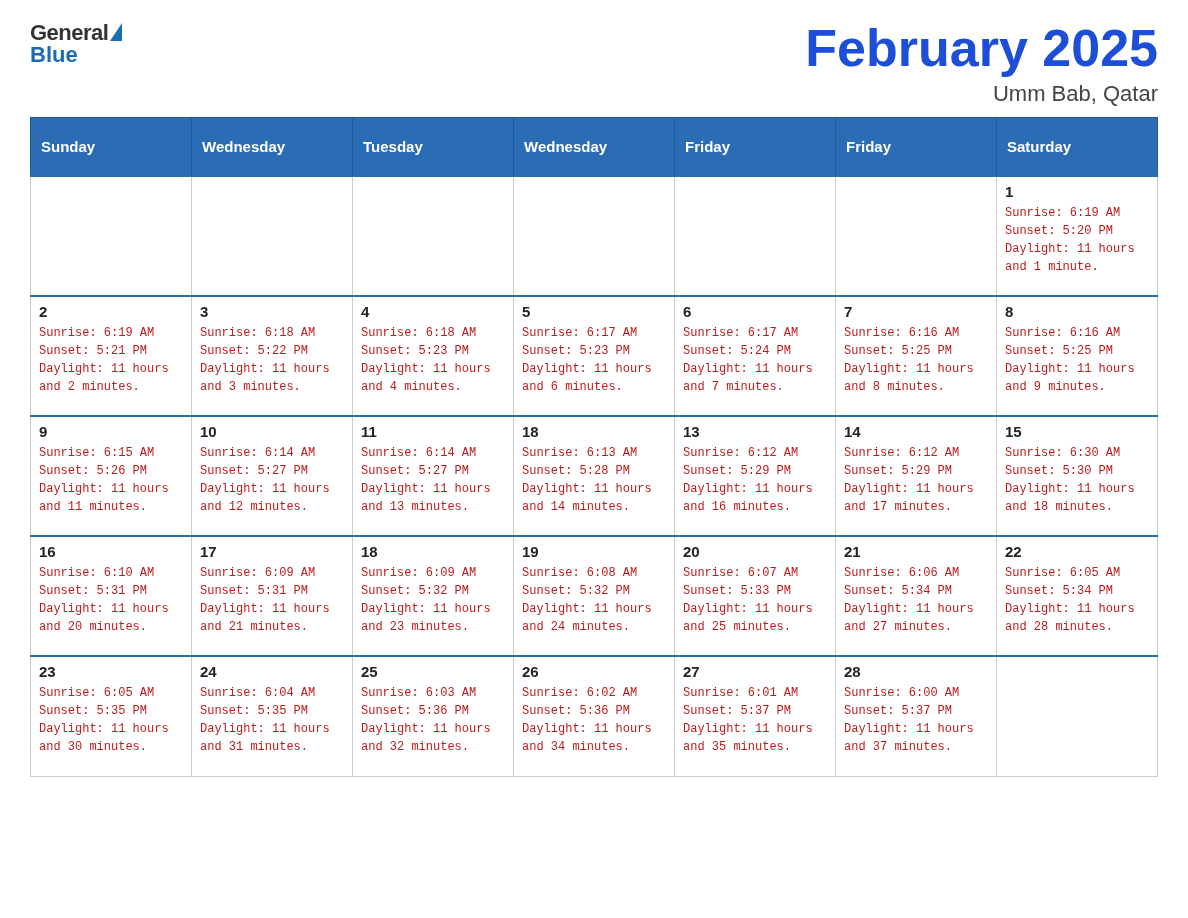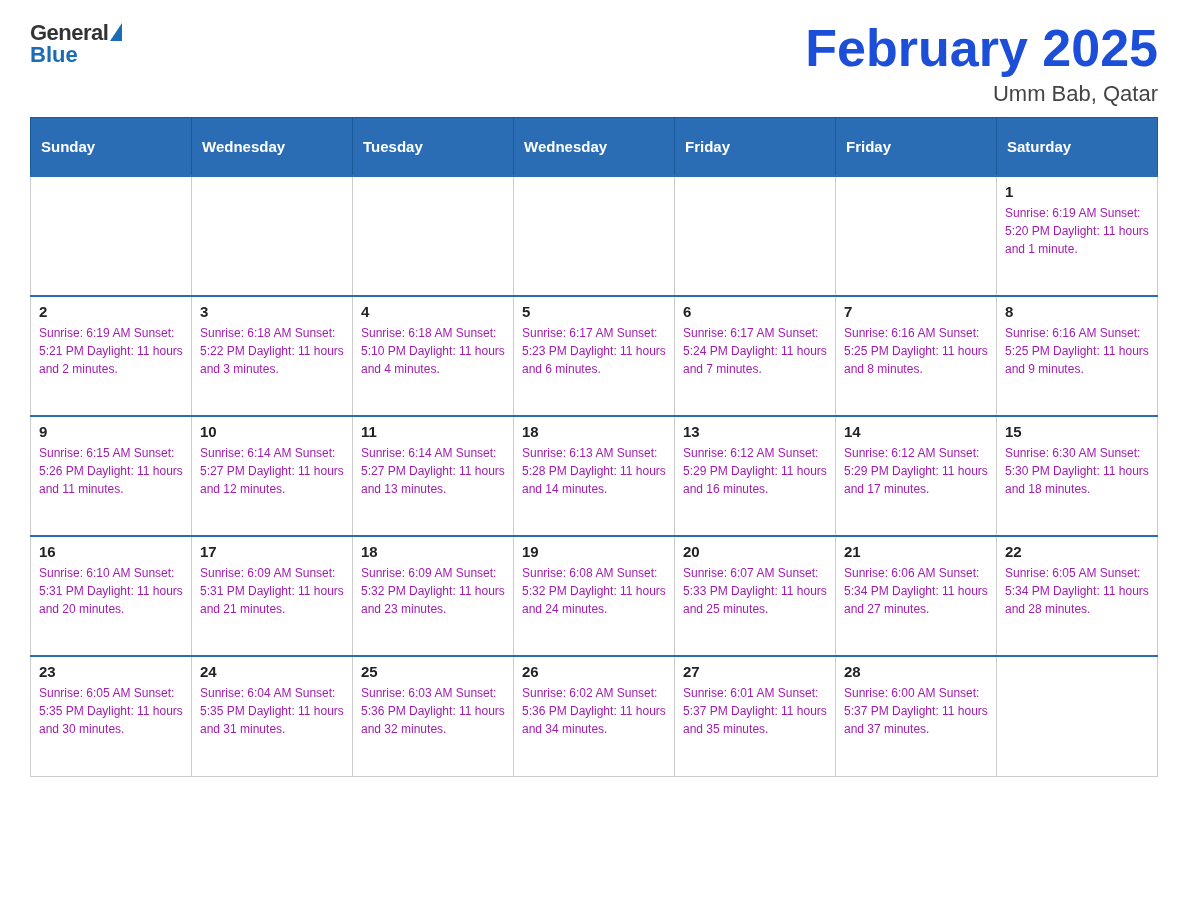--- a/index.html
+++ b/index.html
@@ -89,22 +89,23 @@
     }
     .day-number {
       font-size: 15px;
       font-weight: bold;
       color: #222;
       display: block;
       margin-bottom: 4px;
     }
     .day-info {
       font-size: 12px;
-      color: #a21caf;
+      color: #b91c1c;
       line-height: 1.5;
+      font-family: Liberation Mono, monospace;
     }
     .empty-cell {
       background: #f5f5f5;
     }
   </style>
 </head>
 <body>
 
 <div class="header">
   <div class="logo">
@@ -156,21 +157,21 @@
         </td>
         <td>
           <span class="day-number">3</span>
           <div class="day-info">Sunrise: 6:18 AM
 Sunset: 5:22 PM
 Daylight: 11 hours and 3 minutes.</div>
         </td>
         <td>
           <span class="day-number">4</span>
           <div class="day-info">Sunrise: 6:18 AM
-Sunset: 5:10 PM
+Sunset: 5:23 PM
 Daylight: 11 hours and 4 minutes.</div>
         </td>
         <td>
           <span class="day-number">5</span>
           <div class="day-info">Sunrise: 6:17 AM
 Sunset: 5:23 PM
 Daylight: 11 hours and 6 minutes.</div>
         </td>
         <td>
           <span class="day-number">6</span>

